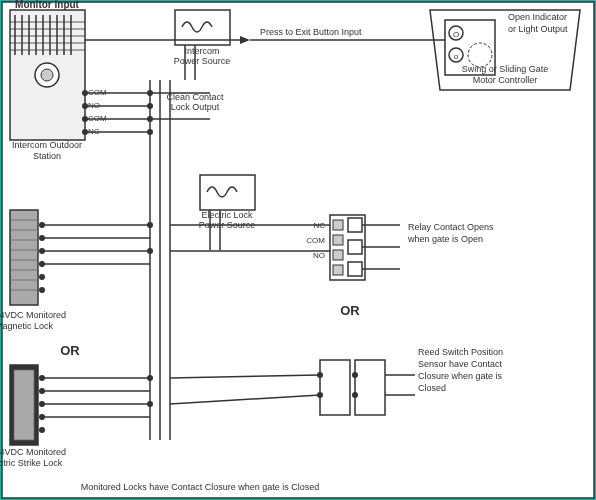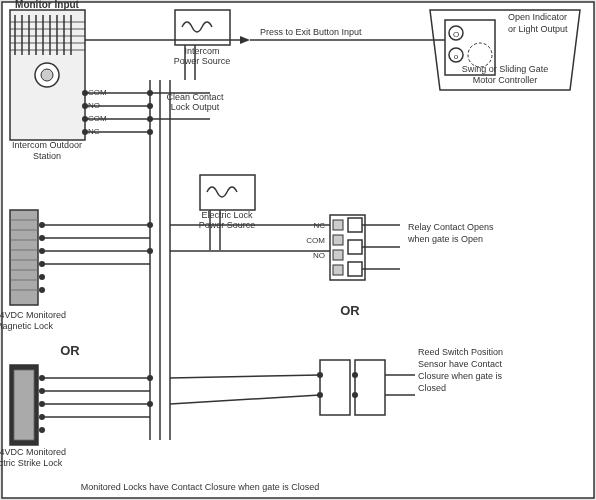--- a/index.html
+++ b/index.html
@@ -9,21 +9,21 @@
       background: #fff;
       font-family: Arial, sans-serif;
       font-size: 11px;
       overflow: hidden;
       position: relative;
     }
     #diagram-container {
       width: 596px;
       height: 500px;
       position: relative;
-      background: #e5e5e5;
+      background: #14b8a6;
     }
     svg {
       position: absolute;
       top: 0; left: 0;
       width: 596px;
       height: 500px;
     }
   </style>
 </head>
 <body>

